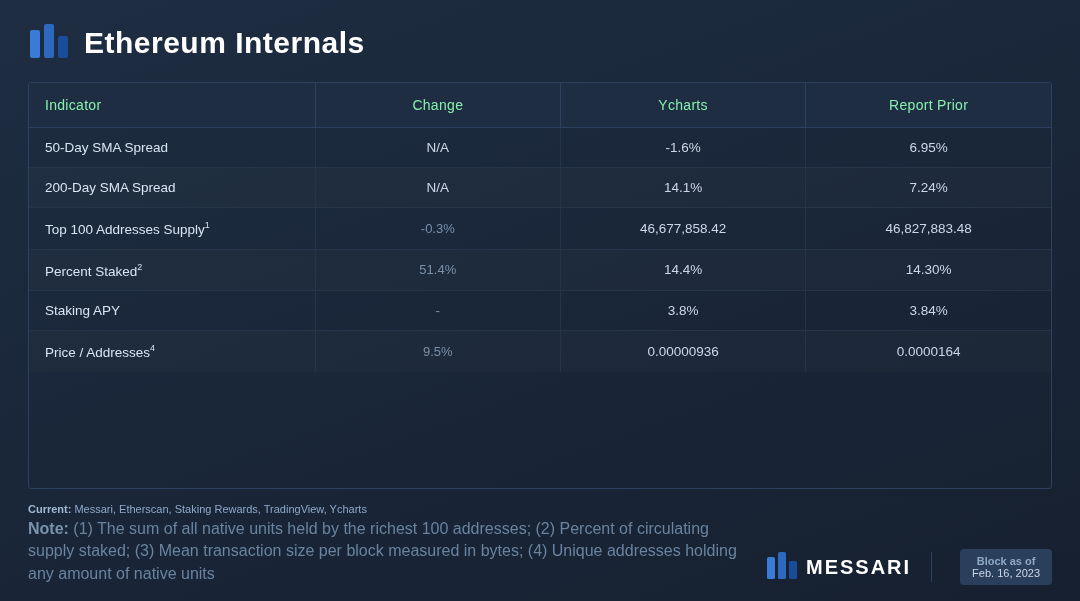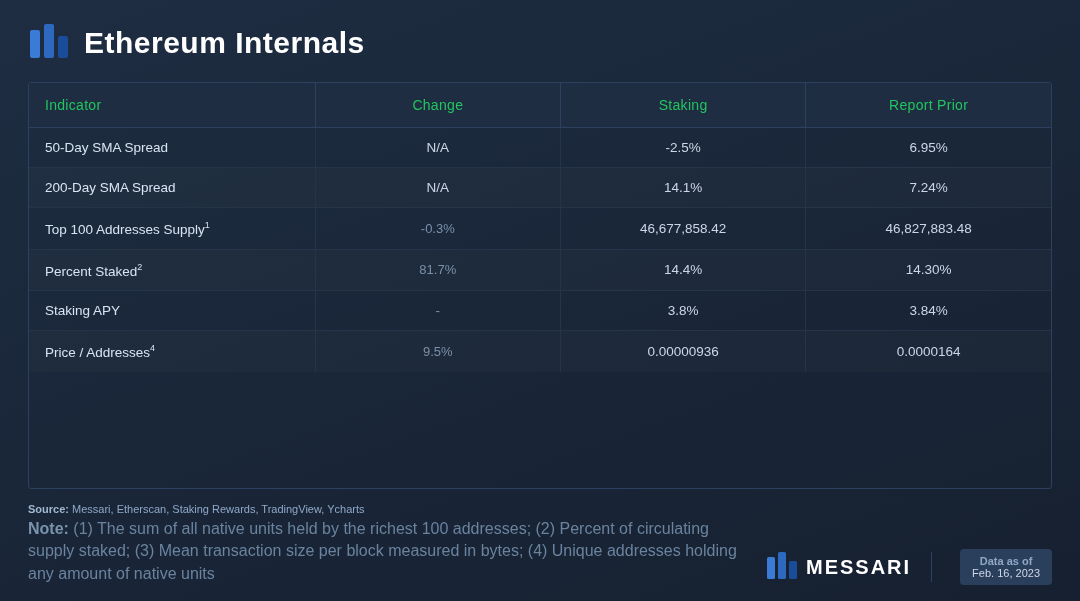--- a/index.html
+++ b/index.html
@@ -57,21 +57,21 @@
 
     thead tr {
       background: #1e2d42;
       border-bottom: 1px solid #2e4060;
     }
 
     thead th {
       padding: 14px 16px;
       font-size: 14px;
       font-weight: 400;
-      color: #22c55e;
+      color: #86efac;
       text-align: center;
       border-right: 1px solid #2e4060;
       letter-spacing: 0.3px;
     }
 
     thead th:first-child {
       text-align: left;
       width: 28%;
     }
 
@@ -235,46 +235,46 @@
     </svg>
     <span class="page-title">Ethereum Internals</span>
   </div>
 
   <div class="table-wrapper">
     <table>
       <thead>
         <tr>
           <th>Indicator</th>
           <th>Change</th>
-          <th>Staking</th>
+          <th>Ycharts</th>
           <th>Report Prior</th>
         </tr>
       </thead>
       <tbody id="table-body">
       <tr>
             <td>50-Day SMA Spread</td>
             <td>N/A</td>
-            <td>-2.5%</td>
+            <td>-1.6%</td>
             <td>6.95%</td>
           </tr>
           <tr>
             <td>200-Day SMA Spread</td>
             <td>N/A</td>
             <td>14.1%</td>
             <td>7.24%</td>
           </tr>
           <tr>
             <td>Top 100 Addresses Supply<sup>1</sup></td>
             <td class="change-negative">-0.3%</td>
             <td>46,677,858.42</td>
             <td>46,827,883.48</td>
           </tr>
           <tr>
             <td>Percent Staked<sup>2</sup></td>
-            <td class="change-positive">81.7%</td>
+            <td class="change-positive">51.4%</td>
             <td>14.4%</td>
             <td>14.30%</td>
           </tr>
           <tr>
             <td>Staking APY</td>
             <td class="change-dash">-</td>
             <td>3.8%</td>
             <td>3.84%</td>
           </tr>
           <tr>
@@ -283,38 +283,38 @@
             <td>0.00000936</td>
             <td>0.0000164</td>
           </tr>
         </tbody>
     </table>
   </div>
 
   <div class="footer">
     <div class="footer-notes">
       <div class="footer-source">
-        <strong>Source:</strong>
+        <strong>Current:</strong>
         <span>Messari, Etherscan, Staking Rewards, TradingView, Ycharts</span>
       </div>
       <div class="footer-note">
         <strong>Note:</strong>
         <span>(1) The sum of all native units held by the richest 100 addresses; (2) Percent of circulating supply staked; (3) Mean transaction size per block measured in bytes; (4) Unique addresses holding any amount of native units</span>
       </div>
     </div>
     <div class="footer-brand">
       <div class="messari-logo">
         <svg class="messari-icon" viewBox="0 0 32 32" fill="none" xmlns="http://www.w3.org/2000/svg">
           <rect x="1" y="6" width="8" height="22" rx="1.5" fill="#3a7bd5"></rect>
           <rect x="12" y="1" width="8" height="27" rx="1.5" fill="#2d6abf"></rect>
           <rect x="23" y="10" width="8" height="18" rx="1.5" fill="#1a4d99"></rect>
         </svg>
         <span class="messari-logo-text">MESSARI</span>
       </div>
       <div class="divider-v"></div>
       <div class="data-date-box">
-        <span class="data-as-of">Data as of</span>
+        <span class="data-as-of">Block as of</span>
         <span class="data-date">Feb. 16, 2023</span>
       </div>
     </div>
   </div>
 
 </div>
 
 </body></html>

